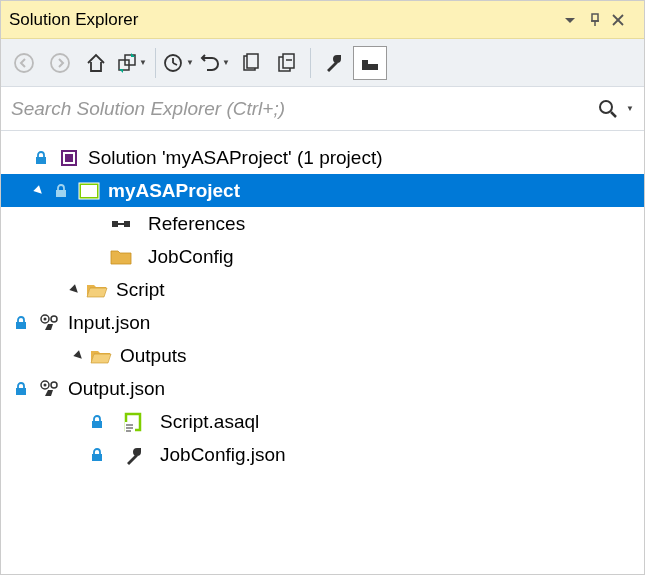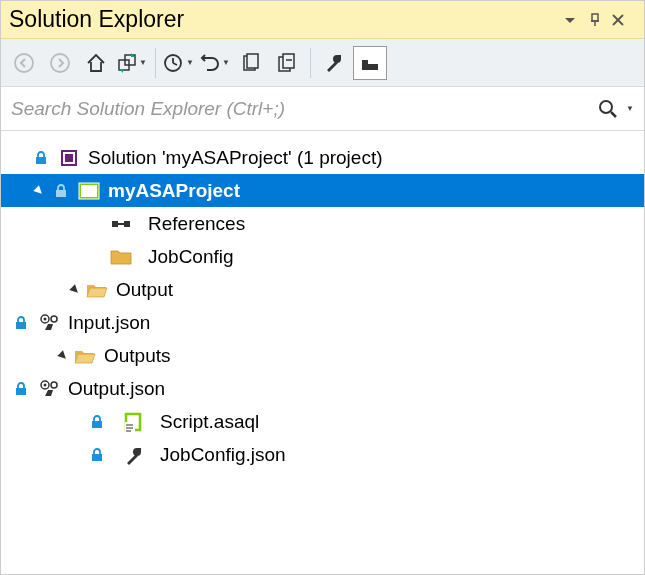--- a/index.html
+++ b/index.html
@@ -13,21 +13,21 @@
   border: 1px solid #ccc;
 }
 .titlebar {
   background: #fdf2b8;
   height: 38px;
   display: flex;
   align-items: center;
   padding: 0 8px;
   border-bottom: 1px solid #e8dc9a;
 }
-.titlebar .title { flex: 1; color: #000; font-size: 23px; }
+.titlebar .title { flex: 1; color: #000; font-size: 17px; }
 .titlebar .ctl { width: 24px; text-align: center; color: #555; cursor: pointer; }
 .toolbar {
   background: #eef1f4;
   height: 48px;
   display: flex;
   align-items: center;
   padding: 0 6px;
   gap: 2px;
   border-bottom: 1px solid #d8dde3;
 }
@@ -258,42 +258,42 @@
         <svg width="12" height="12" viewBox="0 0 12 12">
           <path d="M2 2 L10 6 L2 10 Z" fill="#333" transform="rotate(45 6 6)"></path>
         </svg>
       </span>
     <span class="ic">
         <svg width="22" height="18" viewBox="0 0 22 18">
           <path d="M1 4 H8 L10 6 H20 V7 H4 L1 16 Z" fill="#e8b44a"></path>
           <path d="M4 7 H21 L18 16 H1 Z" fill="#f4cf7a" stroke="#c89020" stroke-width="0.6"></path>
         </svg>
       </span>
-    <span class="lbl">Output</span>
+    <span class="lbl">Script</span>
   </div>
 
   <div class="row indent-3b">
     <span class="ic">
         <svg width="12" height="14" viewBox="0 0 12 14">
           <rect x="1" y="6" width="10" height="7" fill="#1e90d8"></rect>
           <path d="M3 6 V4 a3 3 0 0 1 6 0 V6" fill="none" stroke="#1e90d8" stroke-width="1.8"></path>
         </svg>
       </span>
     <span class="ic">
         <svg width="20" height="20" viewBox="0 0 20 20">
           <circle cx="6" cy="6" r="4" fill="none" stroke="#333" stroke-width="1.5"></circle>
           <circle cx="6" cy="6" r="1.5" fill="#333"></circle>
           <path d="M9 11 L6 17 L12 17 L14 11" fill="#333"></path>
           <circle cx="15" cy="6" r="3" fill="none" stroke="#333" stroke-width="1.5"></circle>
         </svg>
       </span>
     <span class="lbl">Input.json</span>
   </div>
 
-  <div class="row indent-3" style="padding-left:52px">
+  <div class="row indent-3" style="padding-left:68px">
     <span class="arrow">
         <svg width="12" height="12" viewBox="0 0 12 12">
           <path d="M2 2 L10 6 L2 10 Z" fill="#333" transform="rotate(45 6 6)"></path>
         </svg>
       </span>
     <span class="ic">
         <svg width="22" height="18" viewBox="0 0 22 18">
           <path d="M1 4 H8 L10 6 H20 V7 H4 L1 16 Z" fill="#e8b44a"></path>
           <path d="M4 7 H21 L18 16 H1 Z" fill="#f4cf7a" stroke="#c89020" stroke-width="0.6"></path>
         </svg>

